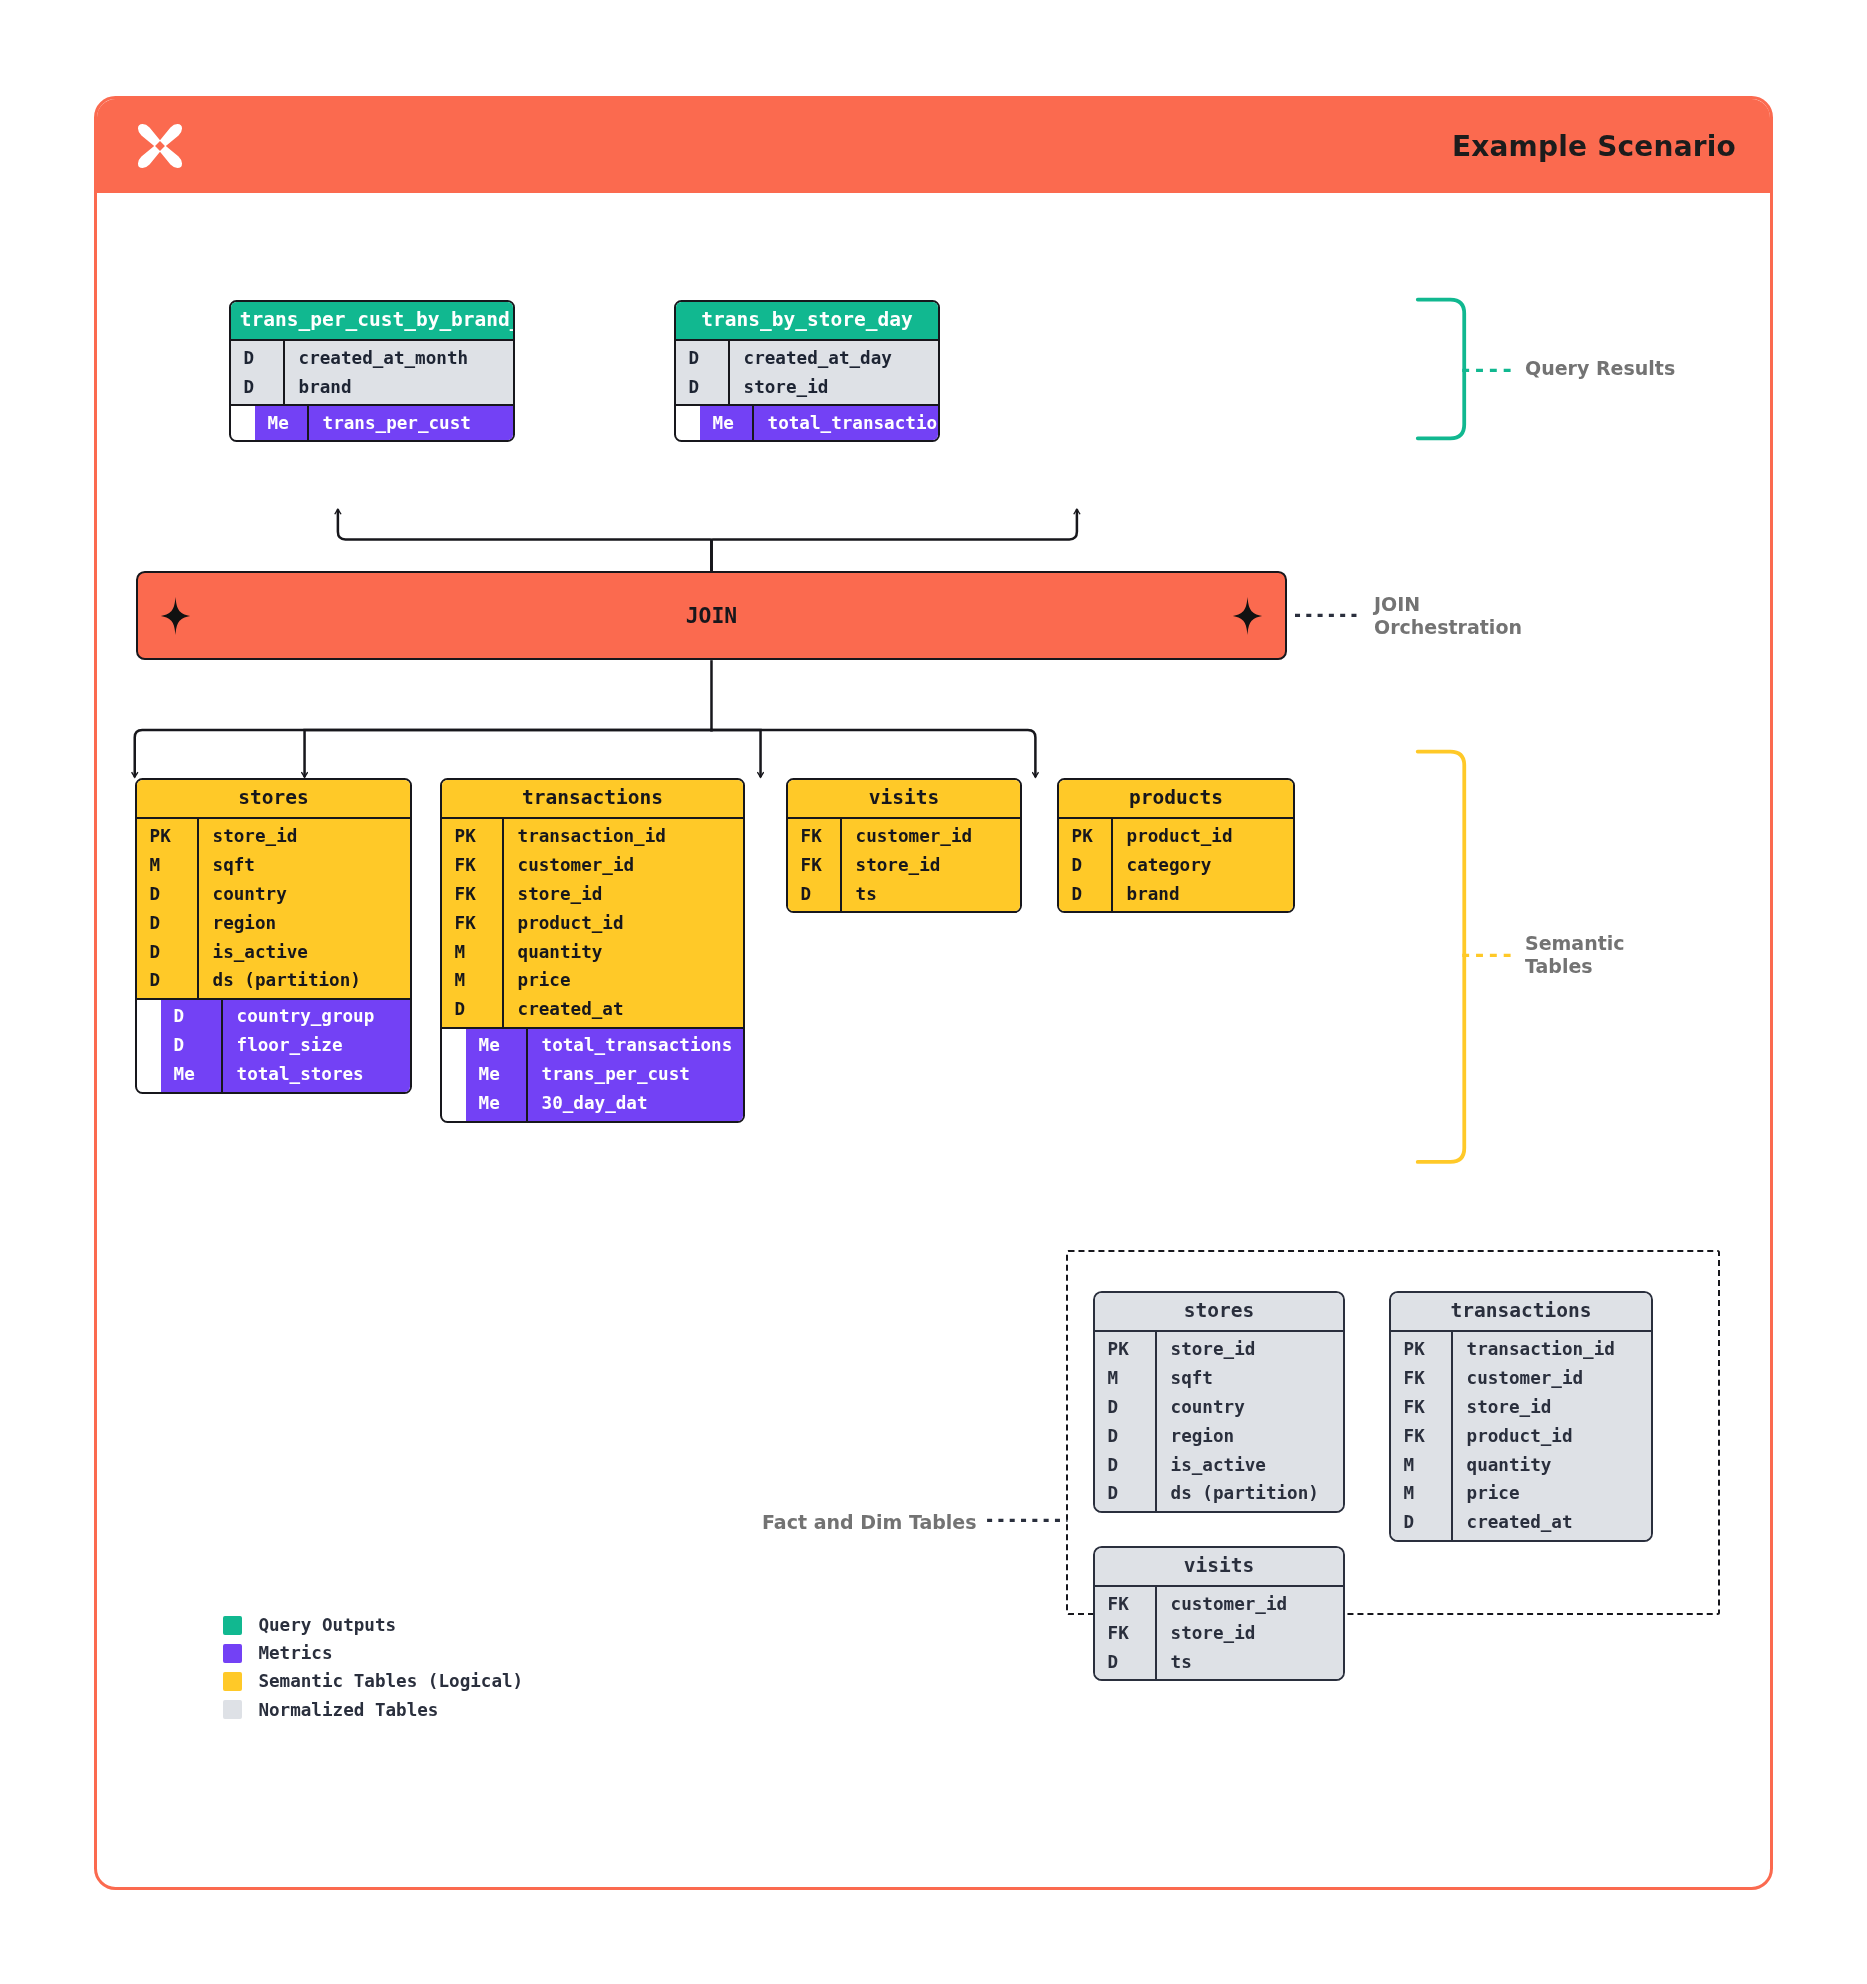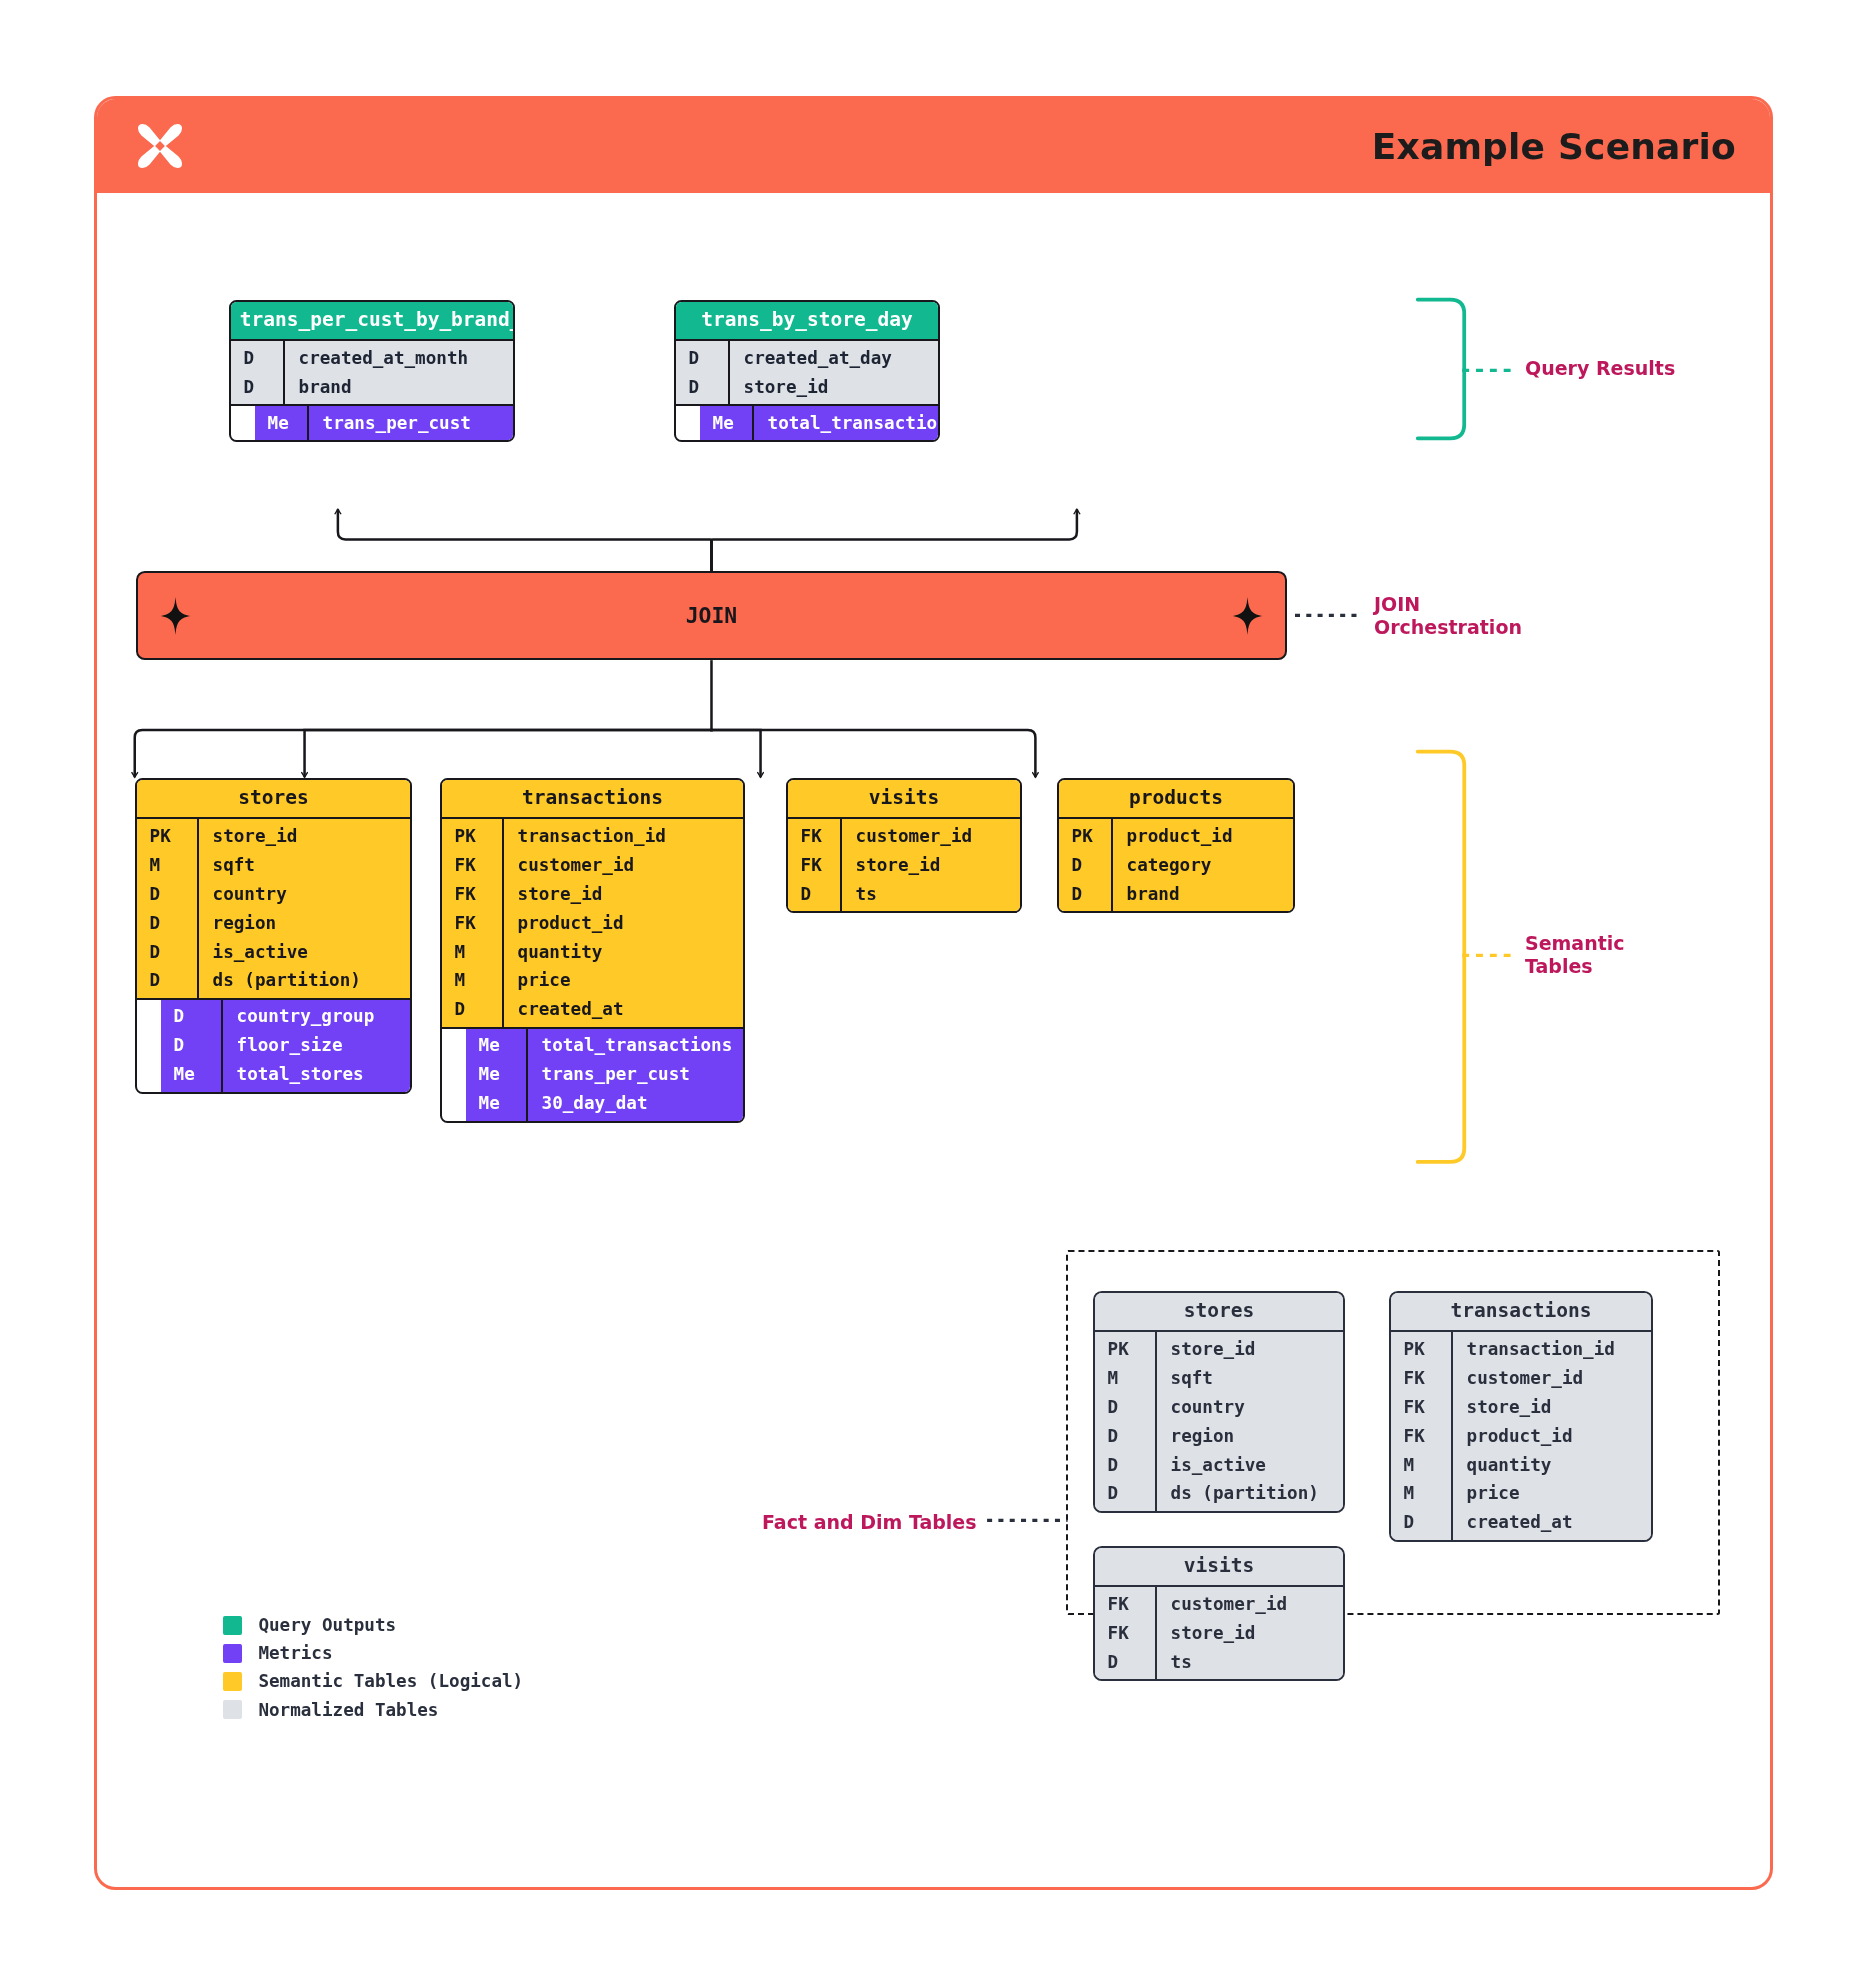--- a/index.html
+++ b/index.html
@@ -7,21 +7,21 @@
        font-family:"DejaVu Sans Mono",monospace;}
 
   
   #frame{position:absolute;left:94px;top:96px;width:1679px;height:1794px;
          border:3.1px solid #fb6a4f;border-radius:21.4px;background:#fff;box-sizing:border-box;
          overflow:hidden;}
   #header{position:absolute;left:0;top:0;width:100%;height:94px;background:#fb6a4f;
           display:flex;align-items:center;box-sizing:border-box;padding:0 34px;}
   #logo{width:58px;height:58px;flex:0 0 auto;}
   #title{margin-left:auto;color:#1c1c1c;font-family:"DejaVu Sans",sans-serif;
-         font-weight:bold;font-size:36px;letter-spacing:0.2px;}
+         font-weight:bold;font-size:28px;letter-spacing:0.2px;}
 
   
   .card{position:absolute;border:2.5px solid #17171c;border-radius:7.5px;overflow:hidden;
         box-sizing:border-box;}
   .card .ttl{text-align:center;font-weight:bold;font-size:19.5px;padding:8.2px 8.8px 8.8px;
              line-height:1.05;border-bottom:2.5px solid #17171c;}
   .rowblk{display:block;}
   .row{display:flex;align-items:center;font-size:17.6px;line-height:1;}
   .row .k{flex:0 0 auto;font-weight:bold;text-align:left;padding:5.7px 0 5.7px 12.6px;}
   .row .v{flex:1 1 auto;padding:5.7px 10px 5.7px 14px;font-weight:bold;
@@ -50,21 +50,21 @@
            justify-content:space-between;padding:0 21.4px;}
   #joinbar .jlabel{position:absolute;left:0;right:0;text-align:center;
                    font-size:21.4px;font-weight:bold;color:#17171c;}
   .spark{width:33px;height:38px;}
 
   
   #wires{position:absolute;left:0;top:0;width:1673px;height:1789px;pointer-events:none;}
 
   
   .annot{position:absolute;font-family:"DejaVu Sans",sans-serif;font-weight:bold;
-         font-size:19px;color:#be185d;line-height:1.22;}
+         font-size:19px;color:#737373;line-height:1.22;}
   #factbox{position:absolute;left:969px;top:1151px;width:654px;height:365px;
            border:2.5px dashed #17171c;border-radius:2.5px;box-sizing:border-box;}
 
   
   #legend{position:absolute;left:126px;top:1478px;margin-top:38px;}
   .lg{display:flex;align-items:center;margin-bottom:8.2px;}
   .sw{width:19px;height:19px;flex:0 0 auto;margin-right:16.4px;border-radius:1.9px;}
   .lgt{font-size:17.6px;font-weight:bold;color:#2a2f3d;}
 </style>
 </head>

